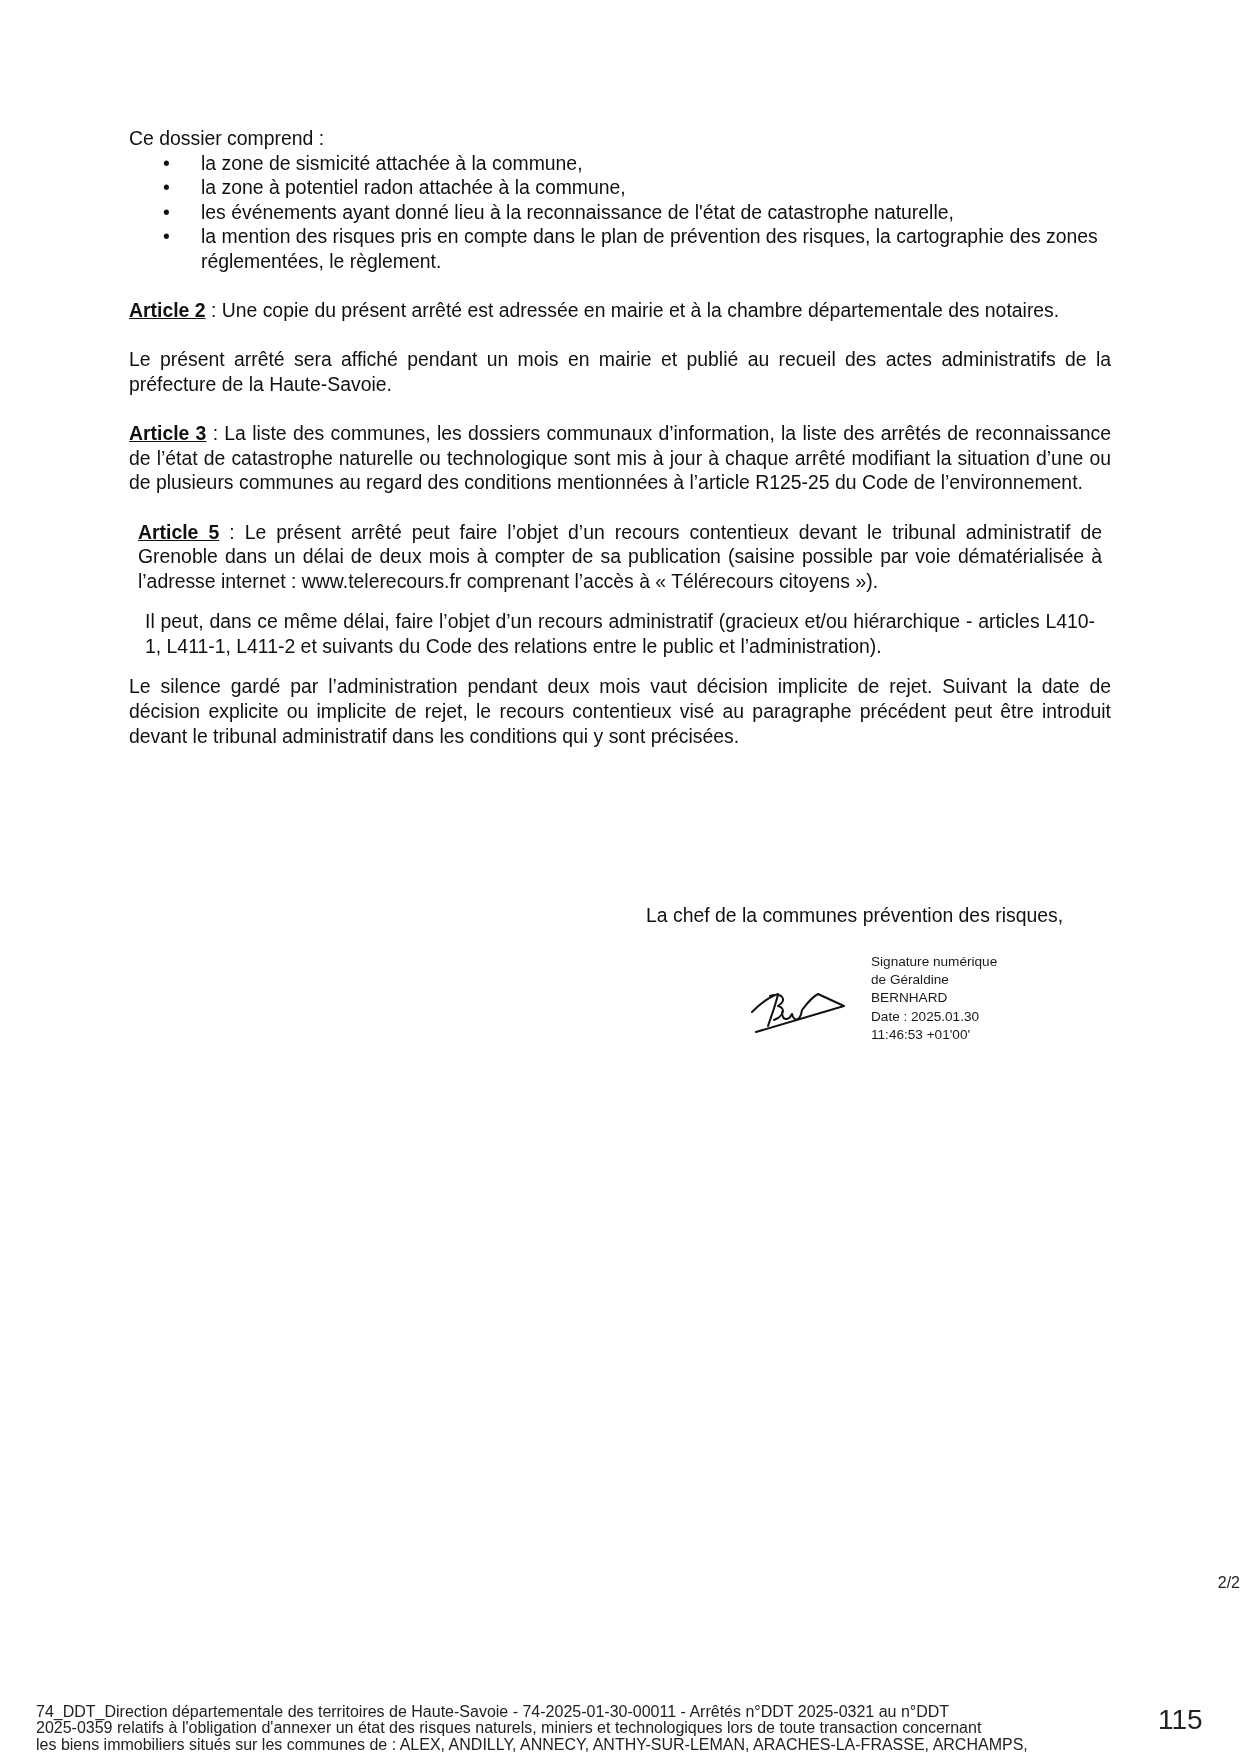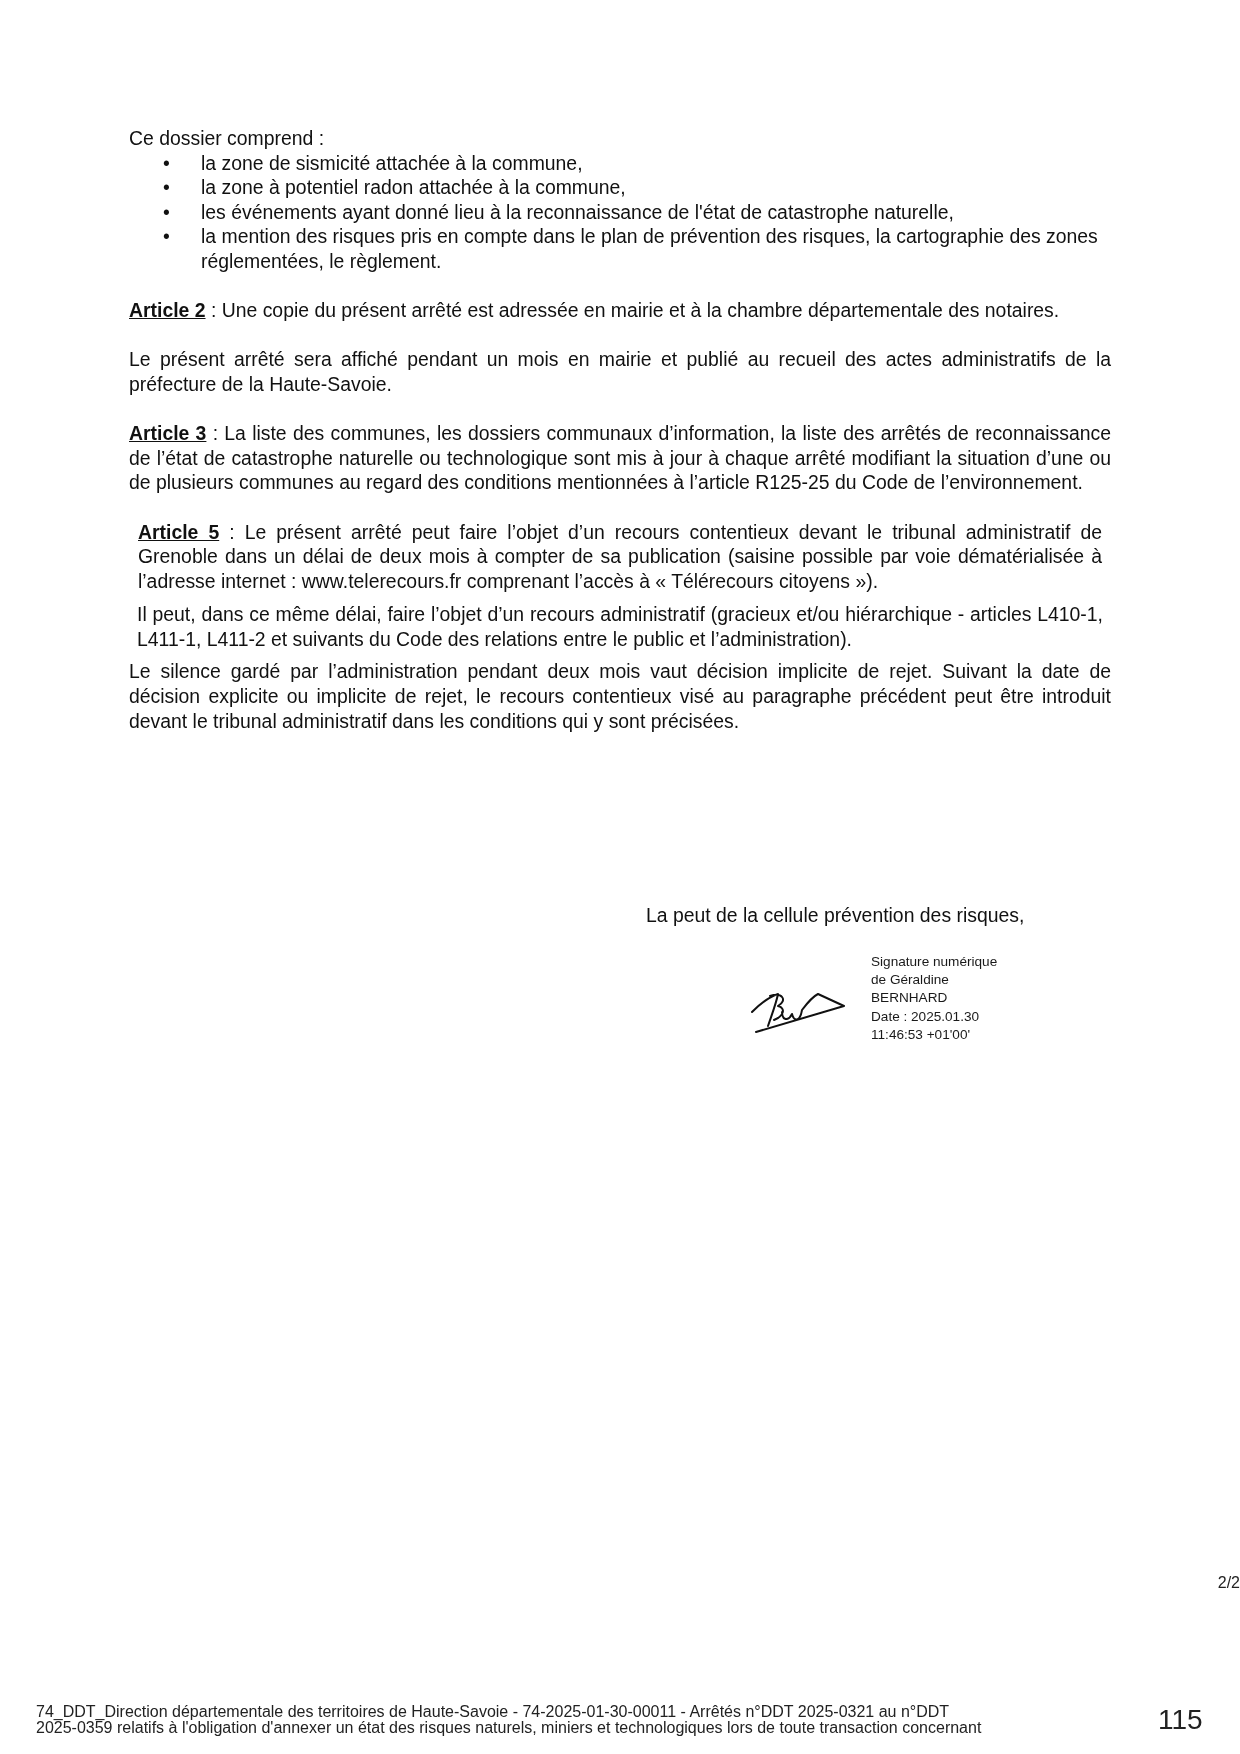--- a/index.html
+++ b/index.html
@@ -34,38 +34,39 @@
   </ul>
 
   <p><span class="art-label">Article 2</span><span> : Une copie du présent arrêté est adressée en mairie et à la chambre départementale des notaires.</span></p>
 
   <p>Le présent arrêté sera affiché pendant un mois en mairie et publié au recueil des actes administratifs de la préfecture de la Haute-Savoie.</p>
 
   <p><span class="art-label">Article 3</span><span> : La liste des communes, les dossiers communaux d’information, la liste des arrêtés de reconnaissance de l’état de catastrophe naturelle ou technologique sont mis à jour à chaque arrêté modifiant la situation d’une ou de plusieurs communes au regard des conditions mentionnées à l’article R125-25 du Code de l’environnement.</span></p>
 
 
   <p style="margin:9px"><span class="art-label">Article 5</span><span> : Le présent arrêté peut faire l’objet d’un recours contentieux devant le tribunal administratif de Grenoble dans un délai de deux mois à compter de sa publication (saisine possible par voie dématérialisée à l’adresse internet : www.telerecours.fr comprenant l’accès à « Télérecours citoyens »).</span></p>
-  <p style="margin:8px">Il peut, dans ce même délai, faire l’objet d’un recours administratif (gracieux et/ou hiérarchique - articles L410-1, L411-1, L411-2 et suivants du Code des relations entre le public et l’administration).</p>
+  <p style="margin:16px">Il peut, dans ce même délai, faire l’objet d’un recours administratif (gracieux et/ou hiérarchique - articles L410-1, L411-1, L411-2 et suivants du Code des relations entre le public et l’administration).</p>
   <p style="margin:0">Le silence gardé par l’administration pendant deux mois vaut décision implicite de rejet. Suivant la date de décision explicite ou implicite de rejet, le recours contentieux visé au paragraphe précédent peut être introduit devant le tribunal administratif dans les conditions qui y sont précisées.</p>
 </div>
 
-<div class="signature-title">La peut de la cellule prévention des risques,</div>
+<div class="signature-title">La chef de la communes prévention des risques,</div>
 
 <svg class="sig-scribble" viewBox="0 0 100 56">
   <path d="M4 30 C 14 20, 24 14, 30 12 C 28 22, 24 32, 20 44 M 22 14 C 34 10, 40 18, 30 24 C 38 26, 36 34, 26 38 M 34 30 C 34 38, 40 40, 44 32 C 46 40, 52 40, 54 28 C 60 20, 66 14, 70 12 L 96 24 L 8 50" fill="none" stroke="#111" stroke-width="2" stroke-linecap="round" stroke-linejoin="round"></path>
 </svg>
 
 <div class="sig-text">
   <span class="line">Signature numérique</span>
   <span class="line">de Géraldine</span>
   <span class="line">BERNHARD</span>
   <span class="line">Date : 2025.01.30</span>
   <span class="line">11:46:53 +01'00'</span>
 </div>
 
 <div class="page-number">2/2</div>
 
 <div class="footer">
   <span class="line">74_DDT_Direction départementale des territoires de Haute-Savoie - 74-2025-01-30-00011 - Arrêtés n°DDT 2025-0321 au n°DDT</span>
   <span class="line">2025-0359 relatifs à l'obligation d'annexer un état des risques naturels, miniers et technologiques lors de toute transaction concernant</span>
+  <span class="line">les biens immobiliers situés sur les communes de : ALEX, ANDILLY, ANNECY, ANTHY-SUR-LEMAN, ARACHES-LA-FRASSE, ARCHAMPS,</span>
 </div>
 
 <div class="folio">115</div>
 
 </body></html>

